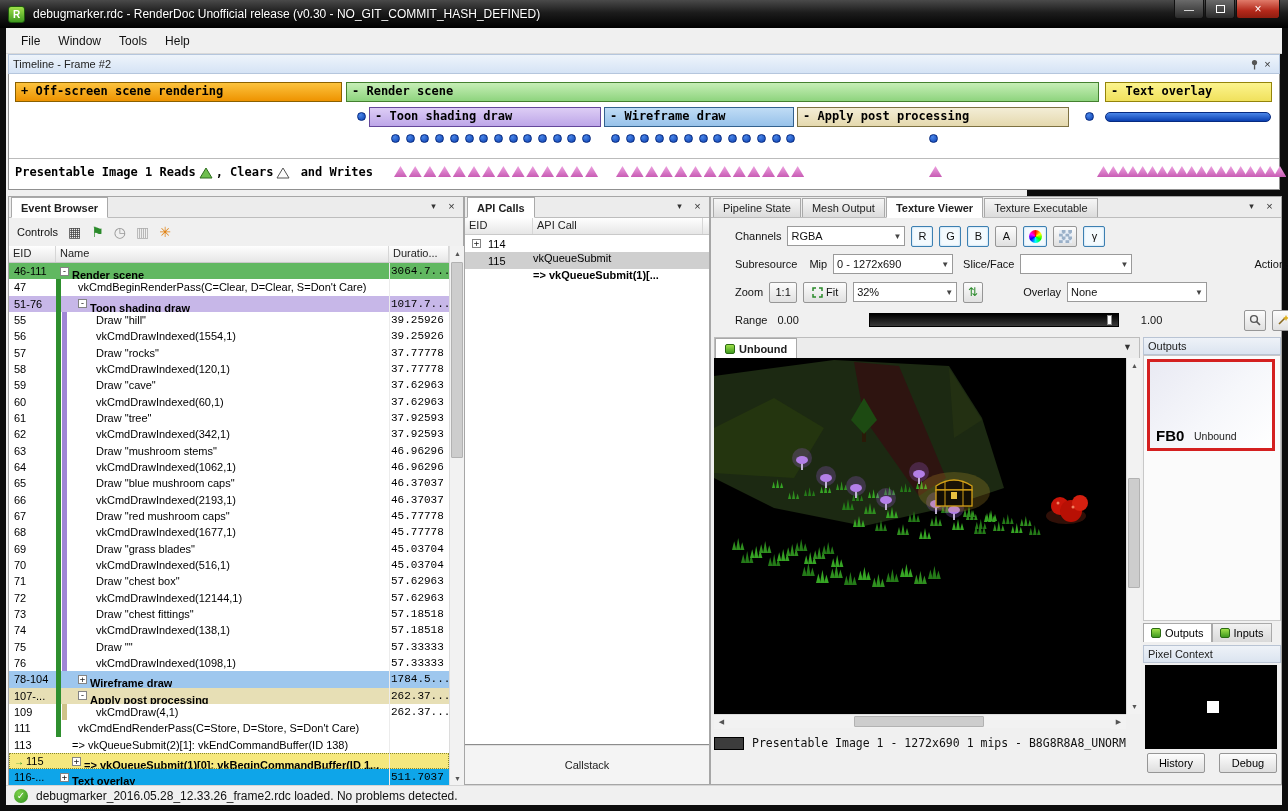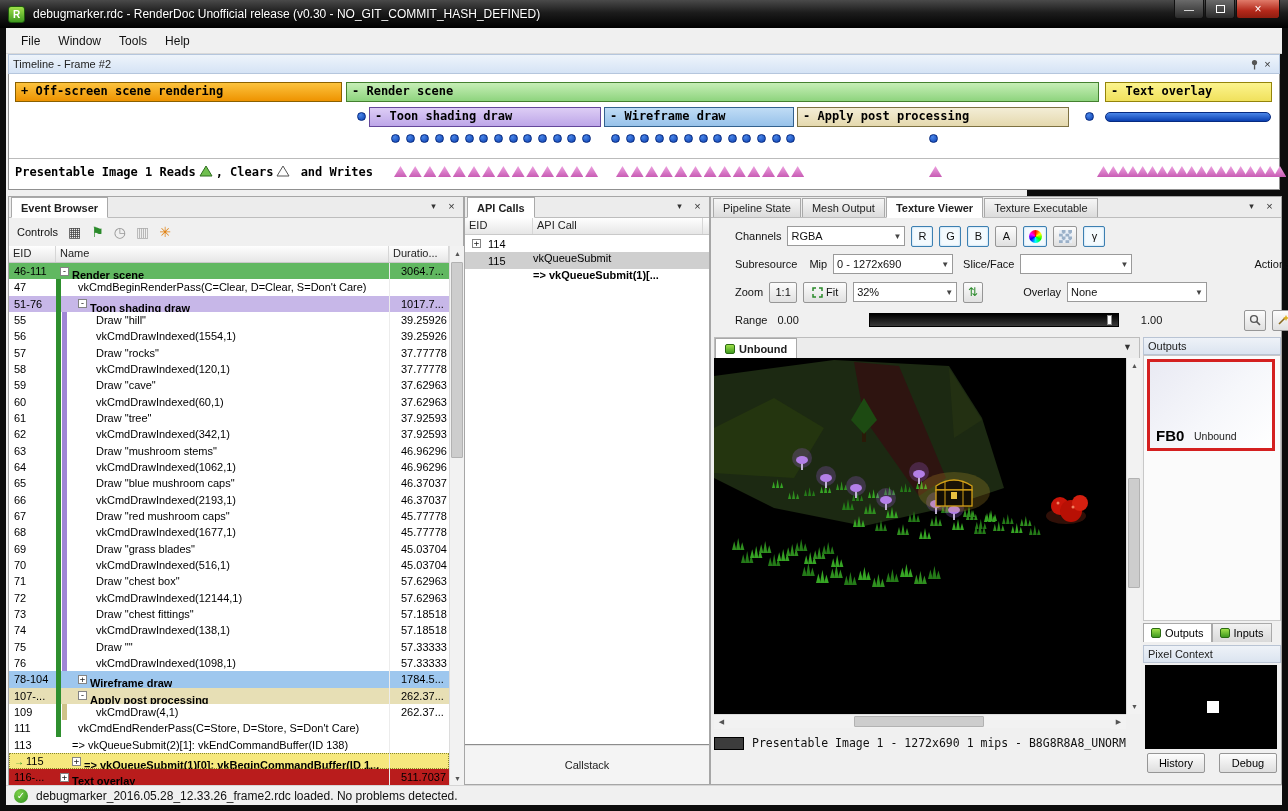--- a/index.html
+++ b/index.html
@@ -28,21 +28,21 @@
   #tl-body{left:2px;top:46px;width:1272px;height:116px;background:#fff;border:1px solid #909090;border-top:none;}
   .tl-row{position:absolute;left:0;width:1270px;height:20px;}
   #tl-row1{top:8px;}
   #tl-row2{top:33px;}
   #tl-row3{top:60px;height:10px;}
   .tl-bar{position:absolute;top:0;height:20px;border:1px solid #555;font-family:"DejaVu Sans Mono",monospace;font-size:12px;font-weight:bold;color:#000;padding:1px 0 0 5px;white-space:nowrap;overflow:hidden;}
   .tl-dot{position:absolute;top:5px;width:9px;height:9px;border-radius:50%;background:radial-gradient(circle at 35% 30%,#4a86e8,#0a3fb0);border:1px solid #062a80;}
   #tl-row3 .tl-dot{top:0;}
   .tl-hbar{position:absolute;top:5px;height:10px;border-radius:5px;background:linear-gradient(#4a86e8,#0a3fb0);border:1px solid #062a80;}
   #tl-legend{position:absolute;left:0;top:84px;width:1270px;height:30px;border-top:1px solid #bbb;}
-  #tl-legend-text{position:absolute;left:6px;top:6px;display:flex;align-items:flex-start;gap:3px;font-family:"DejaVu Sans Mono",monospace;font-size:12px;font-weight:bold;color:#000;white-space:pre;}
+  #tl-legend-text{position:absolute;left:6px;top:6px;display:flex;align-items:flex-end;gap:3px;font-family:"DejaVu Sans Mono",monospace;font-size:12px;font-weight:bold;color:#000;white-space:pre;}
   .tl-tri{position:absolute;top:7px;width:13px;height:11px;background:linear-gradient(#eda2e0,#c85cb4);clip-path:polygon(50% 0,100% 100%,0 100%);}
 
   
   .panel{background:#f0f0f0;border:1px solid #a6a6a6;}
   .tabbar{position:absolute;left:0;top:0;right:0;height:21px;background:#ececec;border-bottom:1px solid #bdbdbd;display:flex;align-items:flex-end;padding-left:2px;}
   .tab{height:19px;padding:0 9px;display:flex;align-items:center;gap:4px;font-size:11px;color:#222;background:linear-gradient(#f6f6f6,#dcdcdc);border:1px solid #a9a9a9;border-bottom:none;margin-right:1px;white-space:nowrap;}
   .tab.active{background:#fff;font-weight:bold;height:21px;margin-bottom:-1px;border-bottom:1px solid #fff;}
   .dockbtns{margin-left:auto;display:flex;align-items:center;gap:3px;padding-right:4px;padding-bottom:4px;}
   .dockbtn{width:15px;height:14px;font-size:9px;color:#333;display:flex;align-items:center;justify-content:center;}
 
@@ -50,21 +50,21 @@
   #eb-panel{left:2px;top:168px;width:456px;height:589px;}
   #eb-toolbar{position:absolute;left:0;top:21px;right:0;height:28px;background:#f0f0f0;display:flex;align-items:center;gap:10px;padding-left:8px;font-size:11px;color:#111;}
   .tb-icon{font-size:14px;line-height:14px;}
   #eb-colhdr{position:absolute;left:0;top:49px;width:440px;height:17px;display:flex;background:linear-gradient(#fefefe,#e6e6e6);border-bottom:1px solid #c9c9c9;font-size:11px;color:#222;}
   .col{padding:1px 4px;border-right:1px solid #d6d6d6;overflow:hidden;white-space:nowrap;}
   #eb-rows{position:absolute;left:0;top:66px;width:440px;height:523px;background:#fff;overflow:hidden;}
   .eb-row{display:flex;height:16.34px;align-items:stretch;font-size:11px;color:#000;white-space:nowrap;}
   .eb-eid{width:47px;flex:none;padding-left:5px;display:flex;align-items:center;gap:2px;overflow:hidden;}
   .eb-name{flex:1;display:flex;align-items:stretch;overflow:hidden;}
   .eb-name .lab{align-self:center;overflow:hidden;}
-  .eb-dur{width:60px;flex:none;padding-left:11px;display:flex;align-items:center;border-left:1px solid #ececec;overflow:hidden;}
+  .eb-dur{width:60px;flex:none;padding-left:1px;display:flex;align-items:center;border-left:1px solid #ececec;overflow:hidden;font-family:Liberation Mono, monospace;}
   .strip{width:5px;flex:none;margin-right:1px;}
   .ind{flex:none;}
   .expander{width:9px;height:9px;flex:none;align-self:center;border:1px solid #848484;background:#fff;font-size:9px;line-height:7px;text-align:center;margin-right:3px;color:#222;font-family:"DejaVu Sans Mono",monospace;}
   .cur-arrow{color:#1e8a1e;font-weight:bold;font-size:10px;}
   .eb-row.bold .lab{font-weight:bold;margin-top:8px;}
   .eb-row.cur{outline:1px dotted #86862a;outline-offset:-1px;}
 
   
   .vsb{position:absolute;width:15px;background:#f2f2f2;border-left:1px solid #dcdcdc;}
   .hsb{position:absolute;height:14px;background:#f2f2f2;border-top:1px solid #dcdcdc;}
@@ -641,21 +641,21 @@
               <span class="cur-arrow">→</span>
               <span>115</span>
             </div>
             <div class="eb-name">
               <span class="ind" style="width: 16px;"></span>
               <span class="expander">+</span>
               <span class="lab">=&gt; vkQueueSubmit(1)[0]: vkBeginCommandBuffer(ID 1...</span>
             </div>
             <div class="eb-dur"></div>
           </div>
-          <div class="eb-row bold" style="background: #b91c1c;">
+          <div class="eb-row bold" style="background: #0ea5e9;">
             <div class="eb-eid">
               <span>116-...</span>
             </div>
             <div class="eb-name">
               <span class="ind" style="width: 4px;"></span>
               <span class="expander">+</span>
               <span class="lab">Text overlay</span>
             </div>
             <div class="eb-dur">511.7037</div>
           </div>

